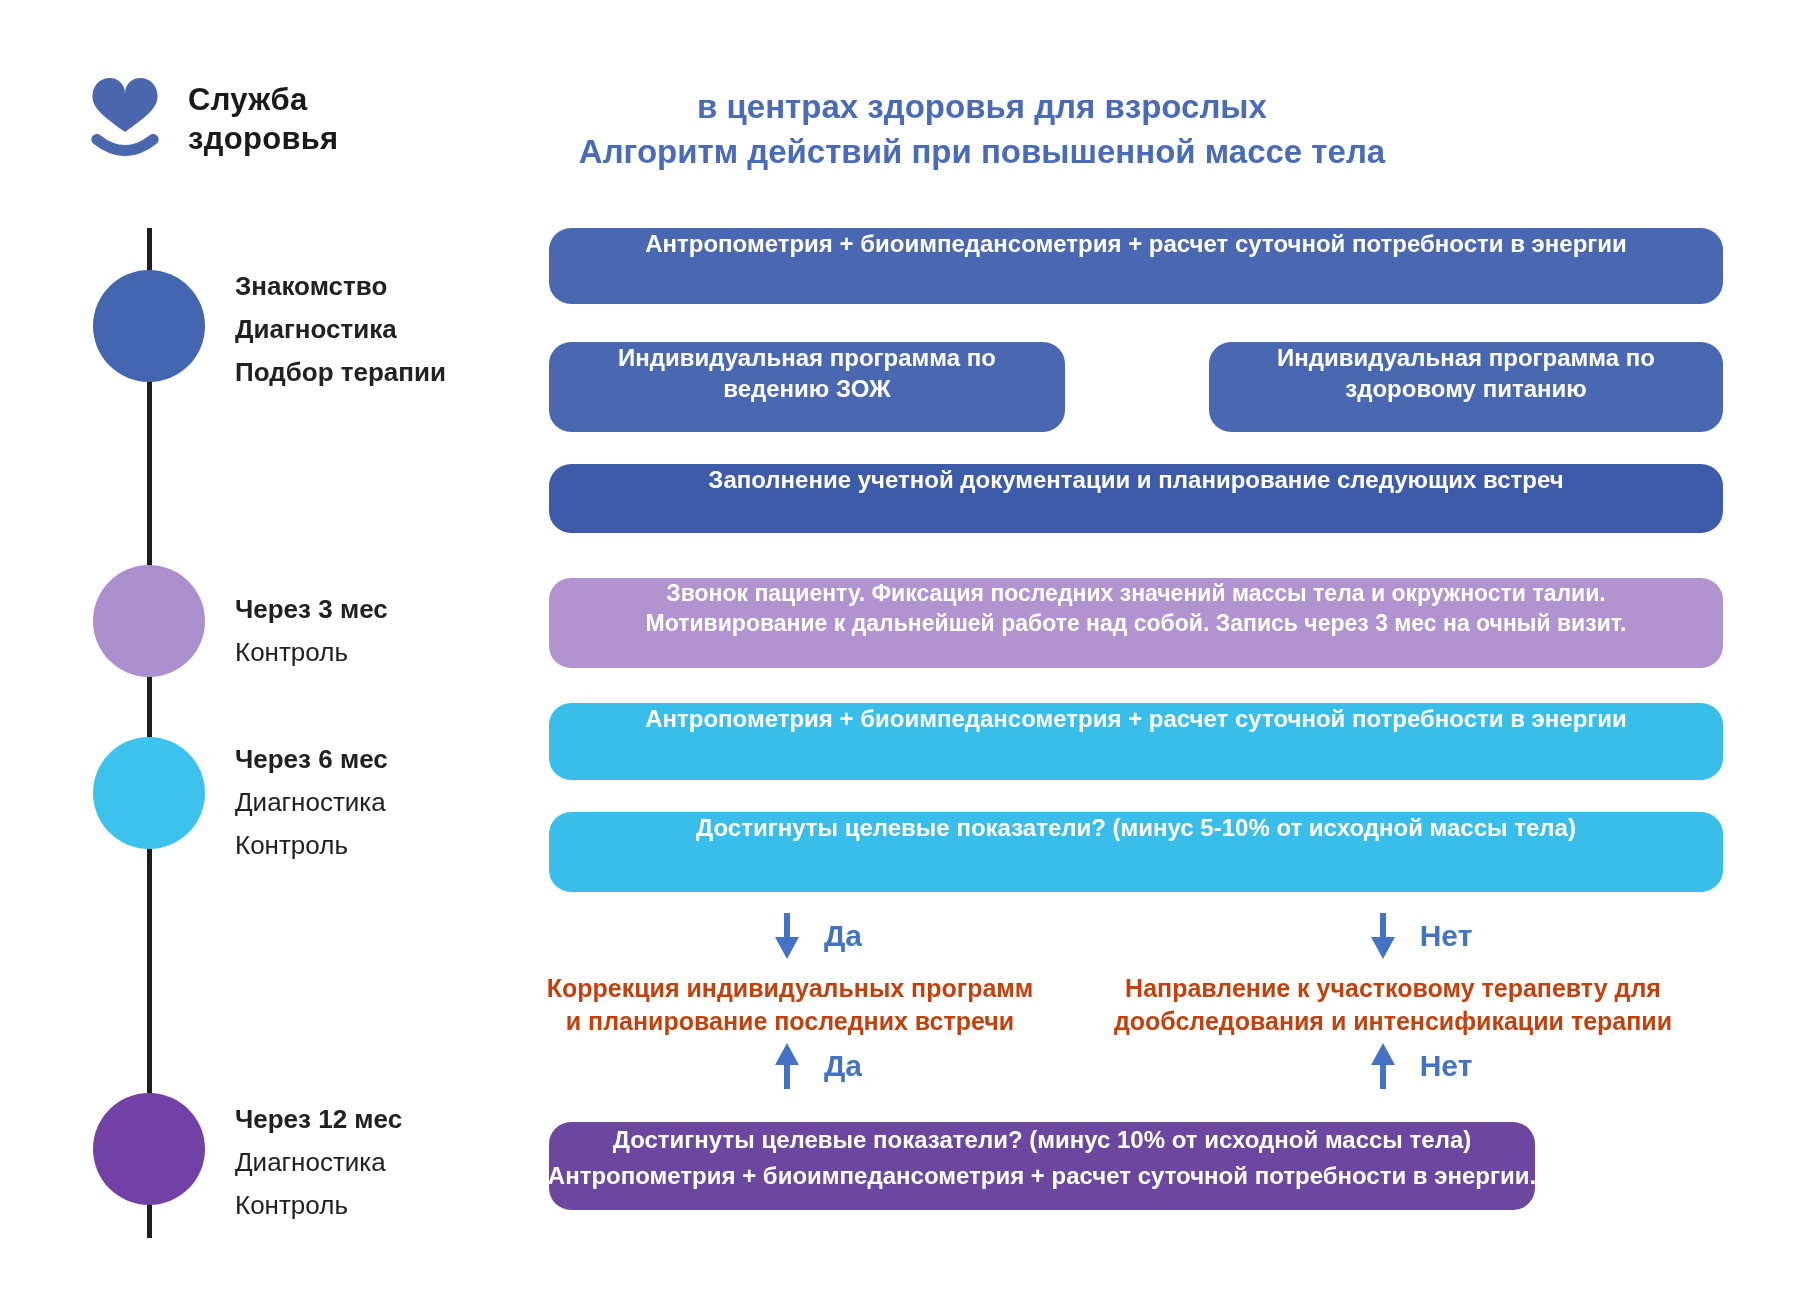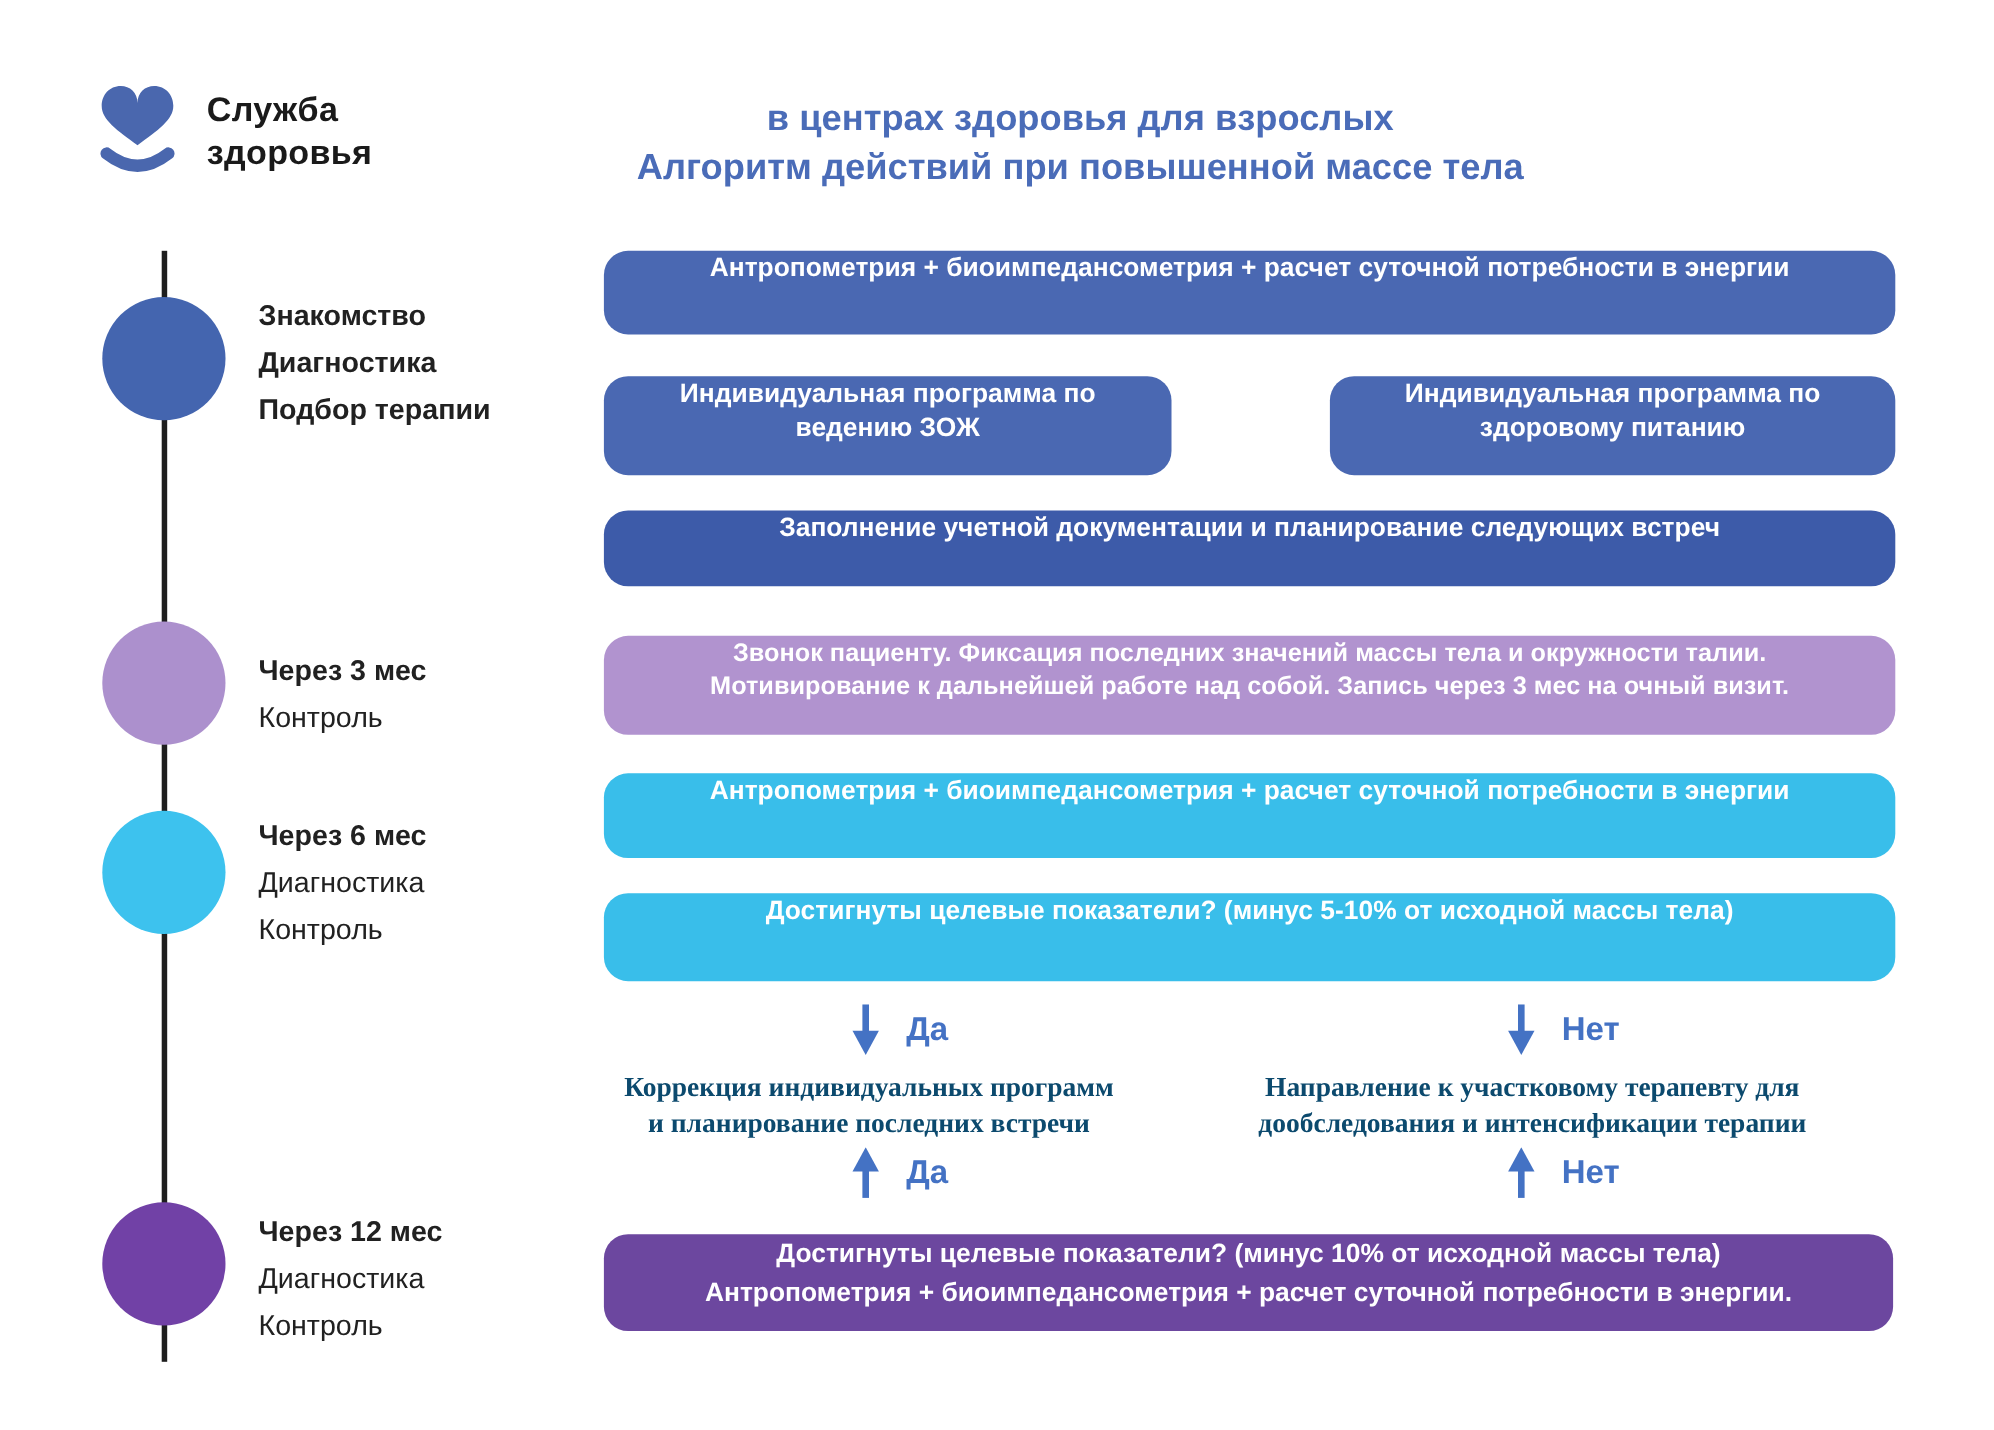--- a/index.html
+++ b/index.html
@@ -48,35 +48,35 @@
   .bg-lilac{background:#b193cf;}
   .bg-cyan{background:#39beea;}
   .bg-purple{background:#6c479f;}
   .r1{left:549px;top:228px;width:1174px;height:76px;}
   .r2a{left:549px;top:342px;width:516px;height:90px;}
   .r2b{left:1209px;top:342px;width:514px;height:90px;}
   .r3{left:549px;top:464px;width:1174px;height:69px;}
   .r4{left:549px;top:578px;width:1174px;height:90px;font-size:23px;line-height:30px;}
   .r5{left:549px;top:703px;width:1174px;height:77px;}
   .r6{left:549px;top:812px;width:1174px;height:80px;}
-  .r7{left:549px;top:1122px;width:1172px;height:88px;line-height:36px;}
+  .r7{left:549px;top:1122px;width:986px;height:88px;line-height:36px;}
   
   .arrow-row{
     position:absolute;width:560px;height:48px;
     display:flex;align-items:center;justify-content:center;gap:24px;
     transform:translateX(28px);
   }
   .ar-yes-down{left:510px;top:912px;}
   .ar-no-down{left:1113px;top:912px;}
   .ar-yes-up{left:510px;top:1042px;}
   .ar-no-up{left:1113px;top:1042px;}
   .yn-label{font-size:30px;font-weight:700;color:#4472c4;}
   .outcome{
     position:absolute;width:560px;text-align:center;
-    font-size:25px;font-weight:700;line-height:33px;color:#0c4a6e;font-family:Liberation Serif, serif;
+    font-size:25px;font-weight:700;line-height:33px;color:#c2410c;
   }
   .outcome span{display:block;white-space:nowrap;}
   .out-yes{left:510px;top:972px;}
   .out-no{left:1113px;top:972px;}
   .arrow-svg{display:block;}
 </style>
 </head>
 <body>
 
 <div class="canvas">

